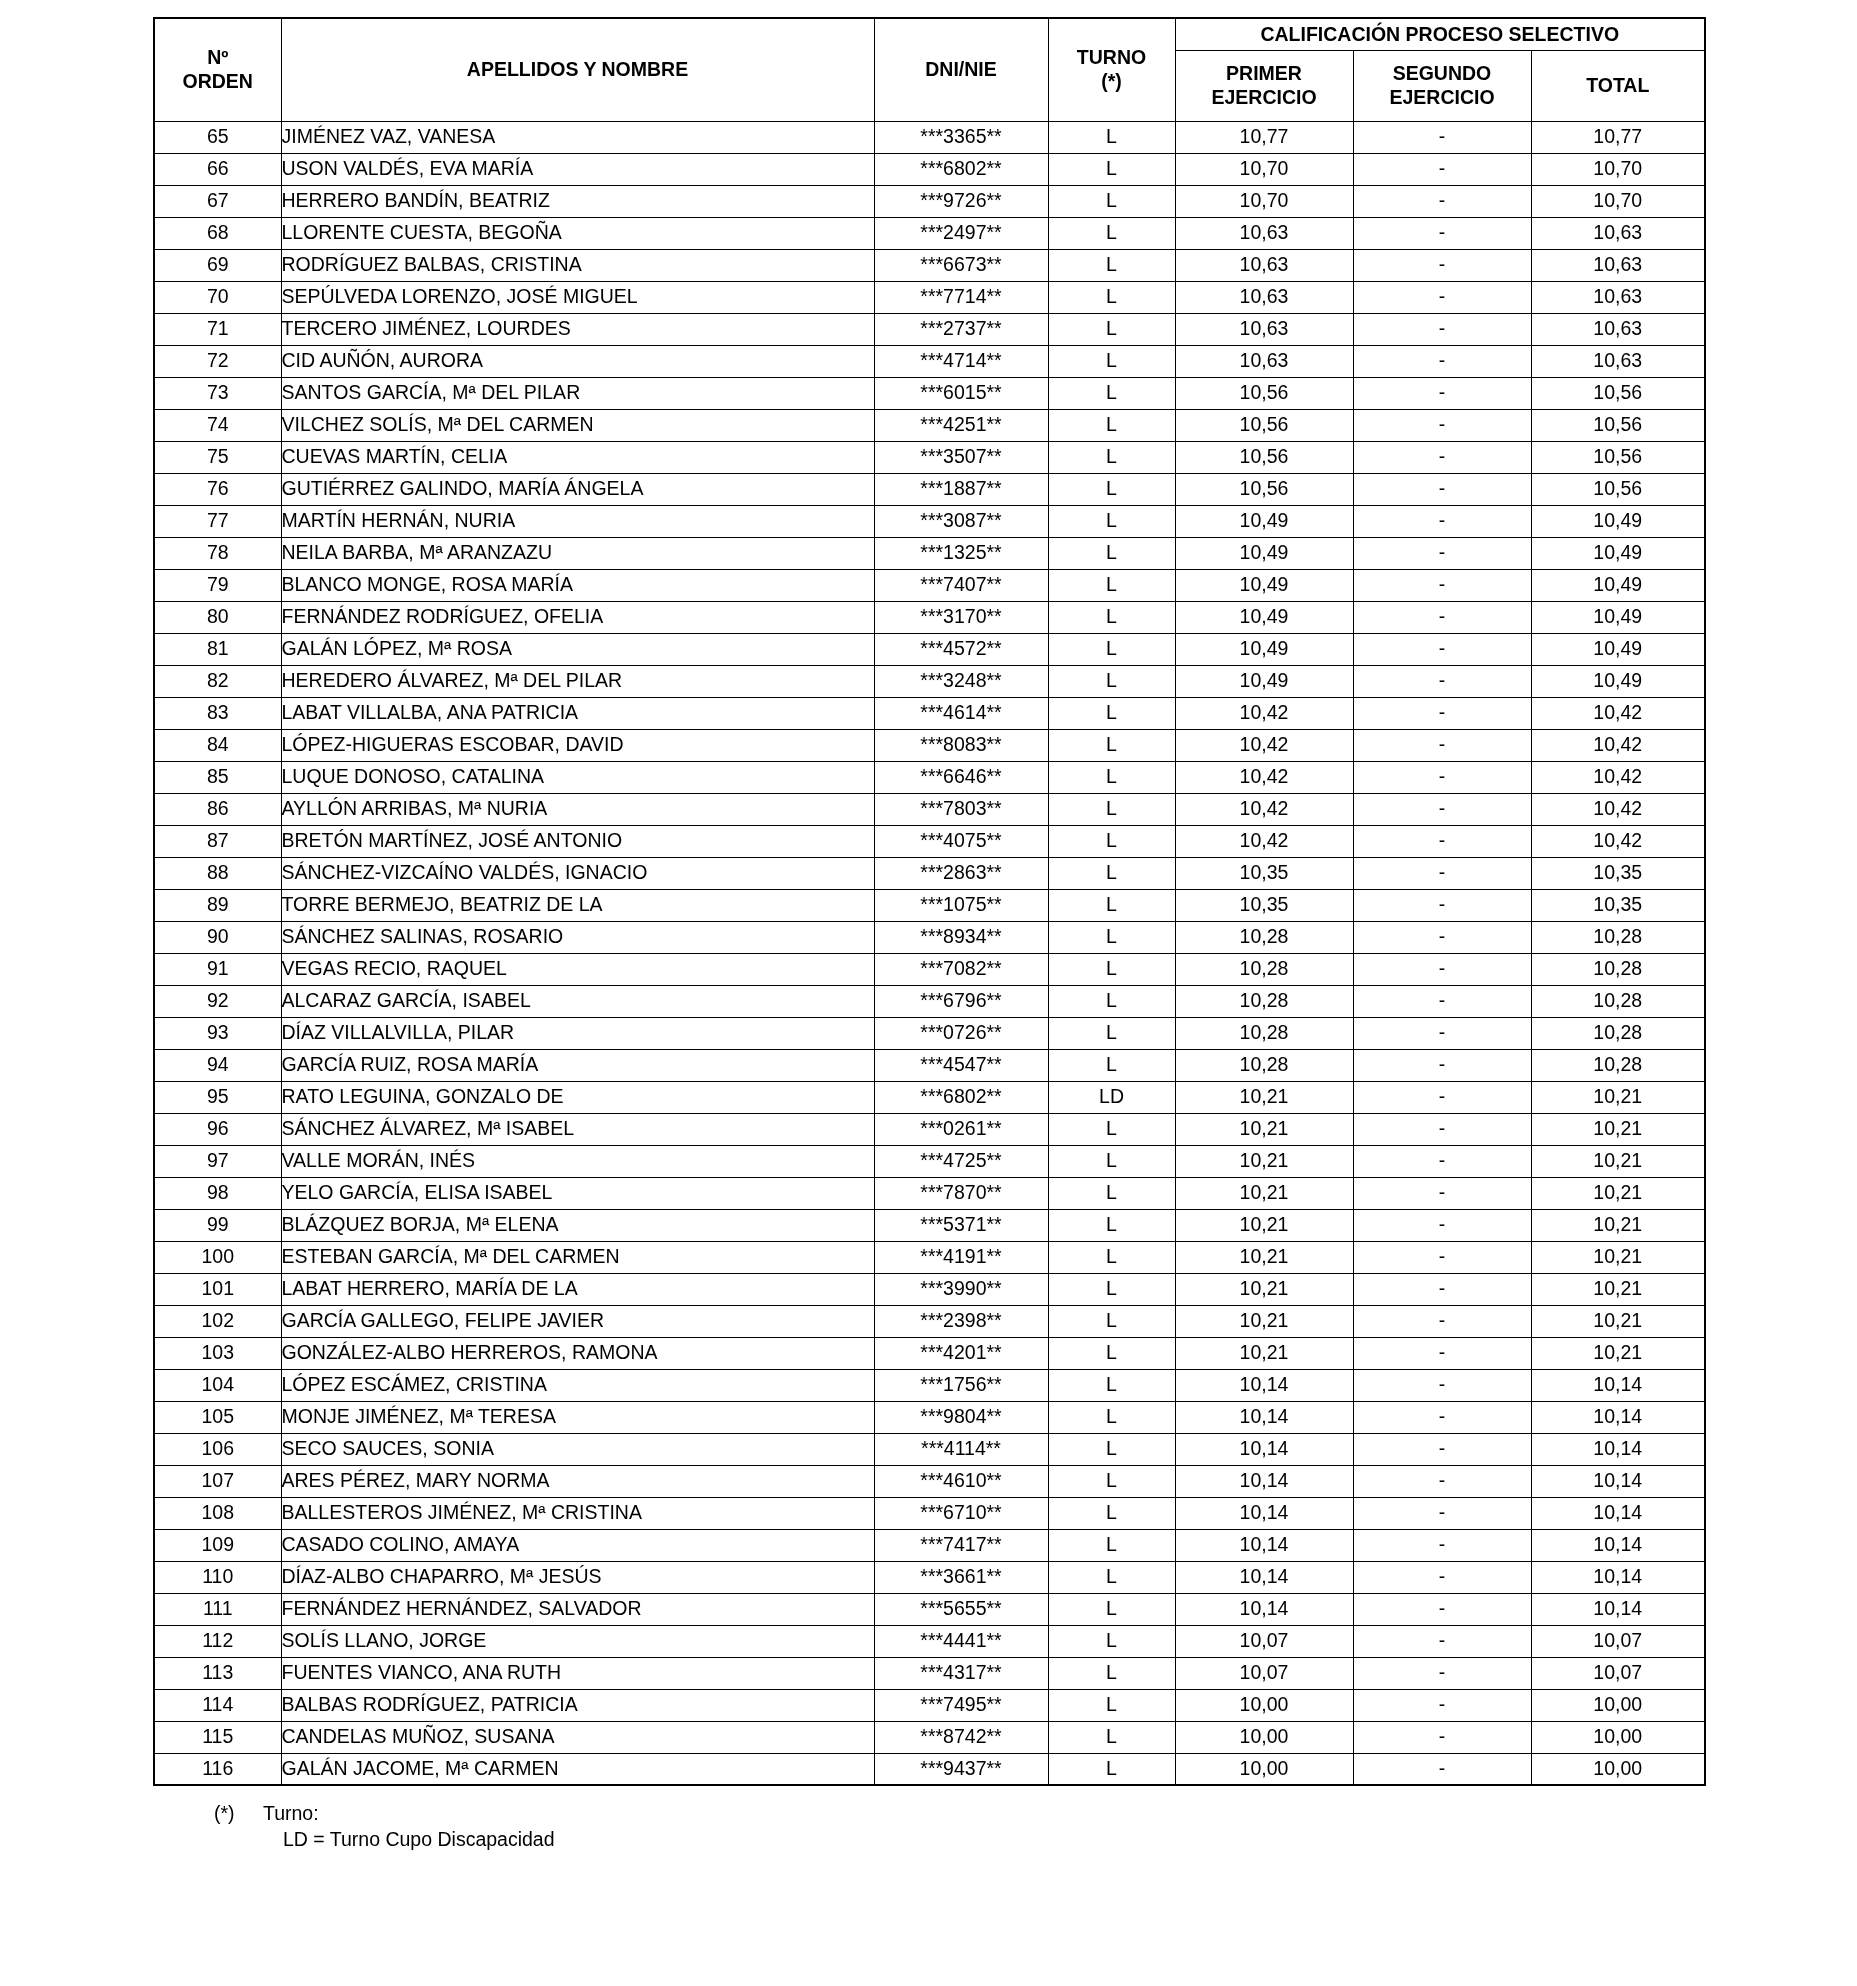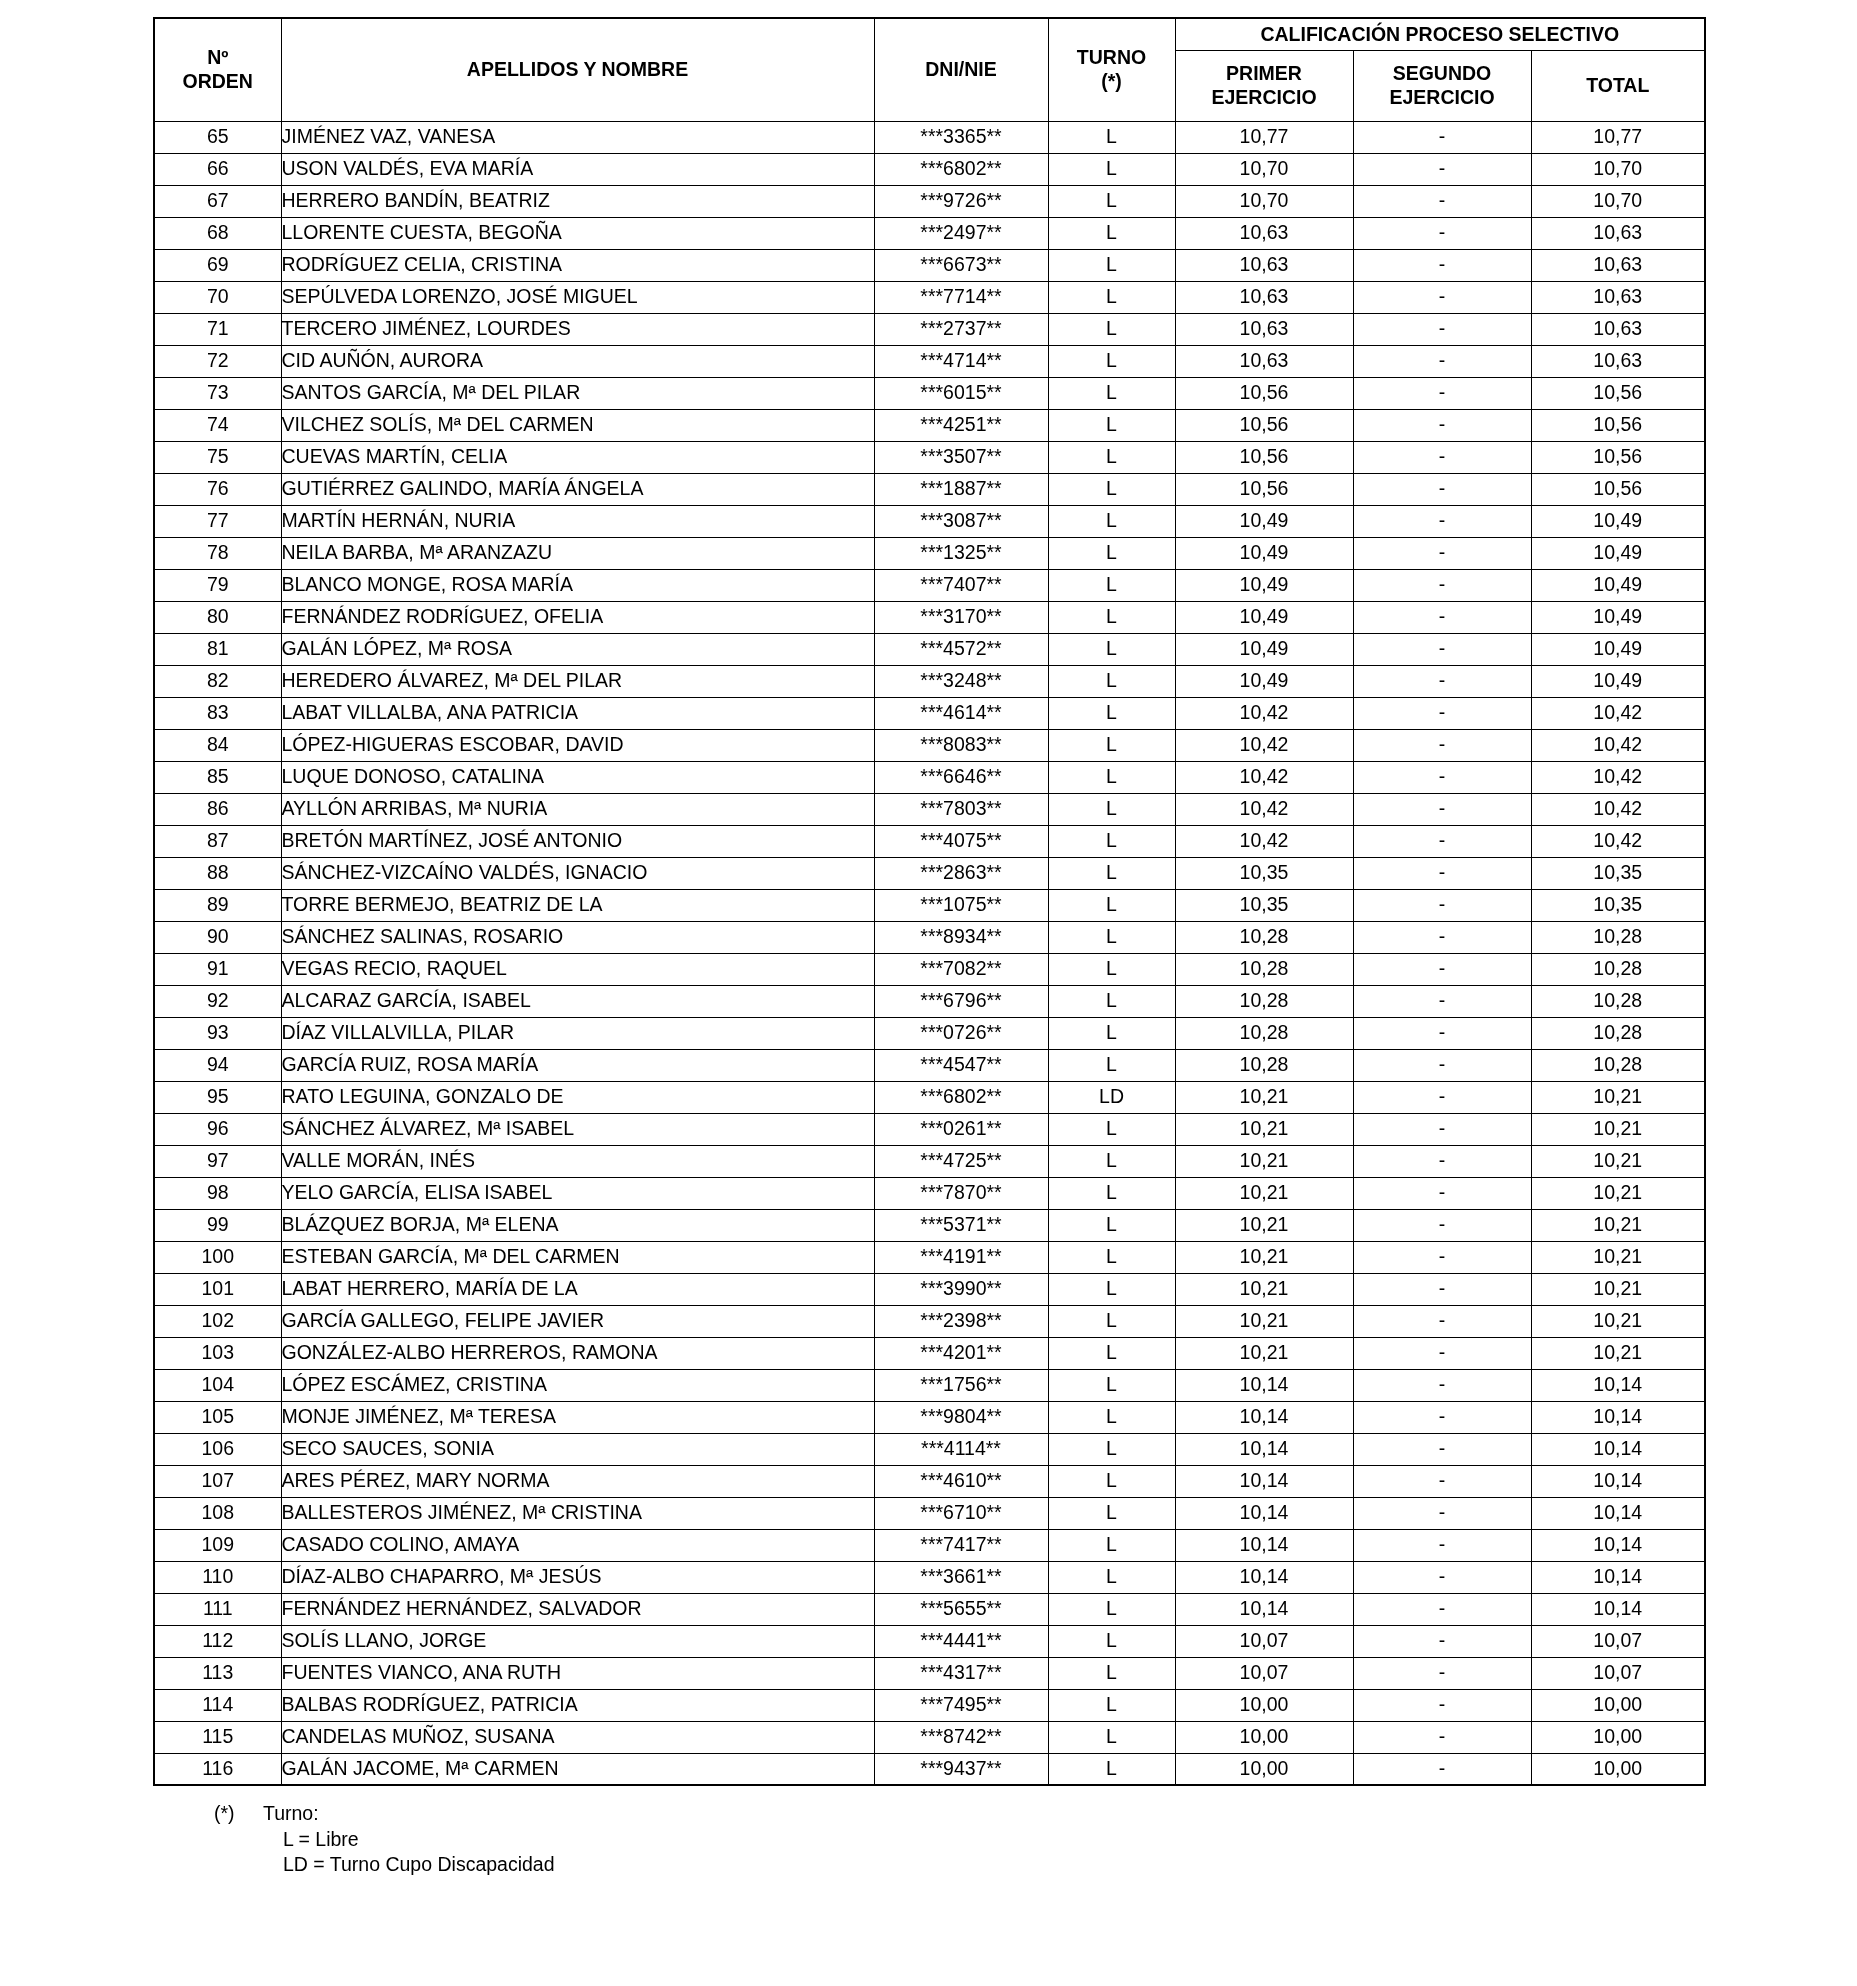--- a/index.html
+++ b/index.html
@@ -124,21 +124,21 @@
       <td class="name">LLORENTE CUESTA, BEGOÑA</td>
       <td>***2497**</td>
       <td>L</td>
       <td>10,63</td>
       <td>-</td>
       <td>10,63</td>
     </tr>
 
     <tr>
       <td>69</td>
-      <td class="name">RODRÍGUEZ CELIA, CRISTINA</td>
+      <td class="name">RODRÍGUEZ BALBAS, CRISTINA</td>
       <td>***6673**</td>
       <td>L</td>
       <td>10,63</td>
       <td>-</td>
       <td>10,63</td>
     </tr>
 
     <tr>
       <td>70</td>
       <td class="name">SEPÚLVEDA LORENZO, JOSÉ MIGUEL</td>
@@ -609,18 +609,17 @@
       <td>10,00</td>
     </tr>
   </tbody>
   </table>
 
   <div class="footnotes">
     <div class="fn-first">
       <span class="fn-marker">(*)</span>
       <span>Turno:</span>
     </div>
-    <div class="fn-indent">L = Libre</div>
     <div class="fn-indent">LD = Turno Cupo Discapacidad</div>
   </div>
 
 </div>
 
 
 </body></html>

